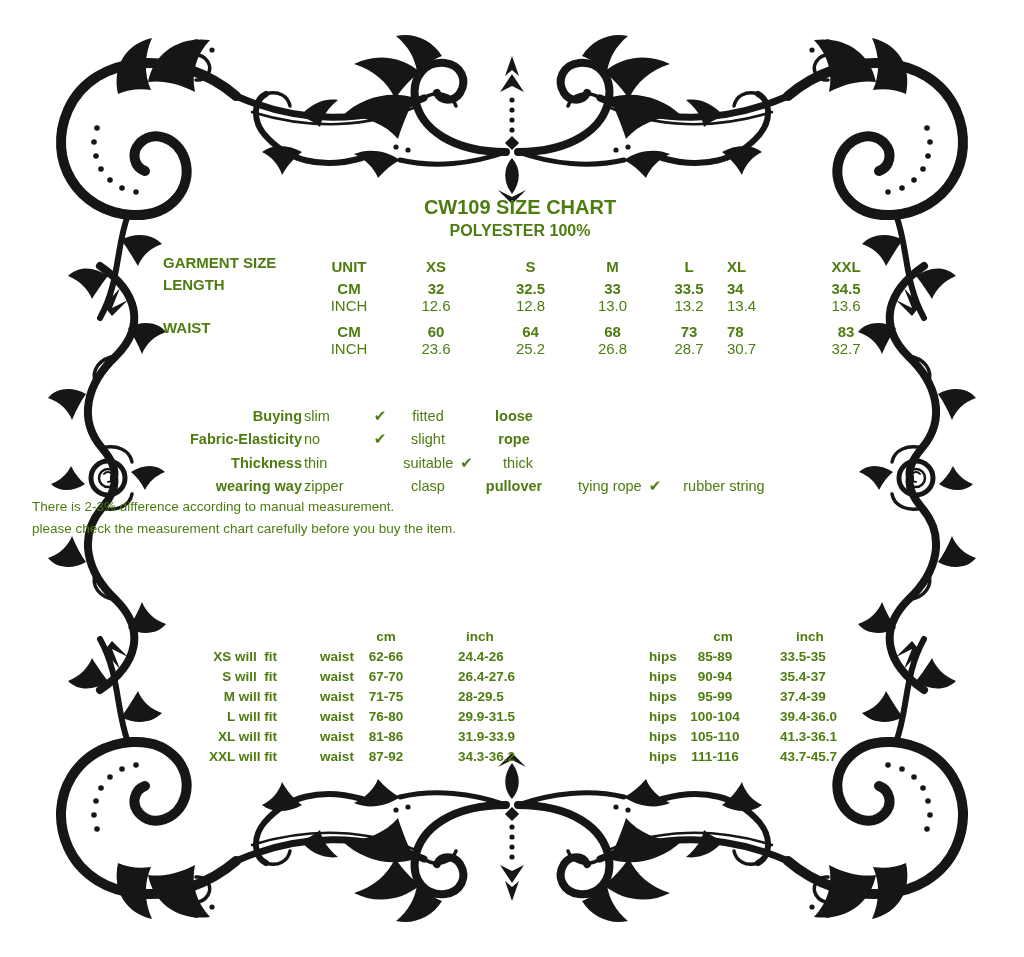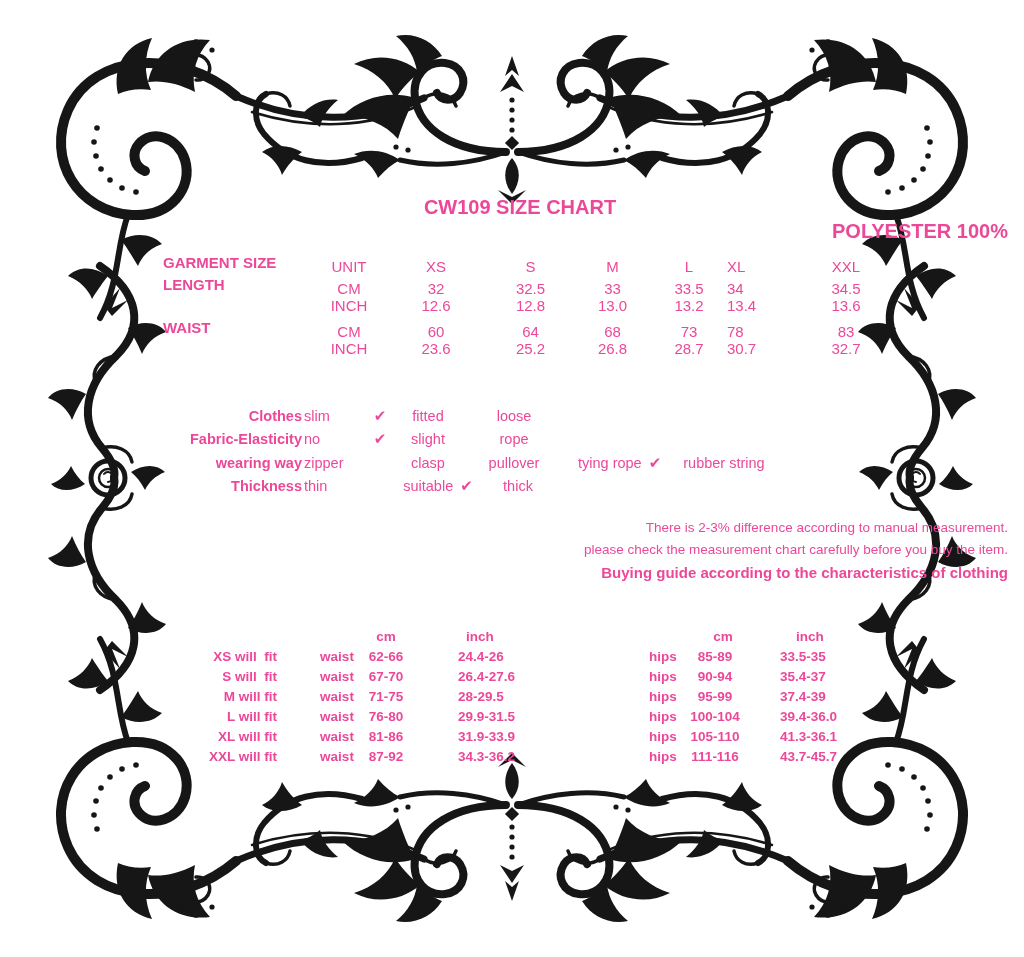--- a/index.html
+++ b/index.html
@@ -1,59 +1,59 @@
 <!DOCTYPE html>
 <html><head>
 <meta charset="utf-8">
 <style>
   html,body{margin:0;padding:0;background:#fff;}
   .stage{
     position:relative;width:1024px;height:957px;background:#ffffff;
-    font-family:"Liberation Sans",sans-serif;color:#ec4899;overflow:hidden;
+    font-family:"Liberation Sans",sans-serif;color:#4d7c0f;overflow:hidden;
   }
   .border-svg{position:absolute;left:0;top:0;width:1024px;height:957px;pointer-events:none;}
   .ink{fill:#161616;stroke:none;}
   .ln{fill:none;stroke:#161616;stroke-linecap:round;stroke-linejoin:round;}
   .w10{stroke-width:10;} .w8{stroke-width:8;} .w7{stroke-width:7;} .w6{stroke-width:6;}
   .w5{stroke-width:5;} .w4{stroke-width:3.5;} .w3{stroke-width:2.5;} .w2{stroke-width:2;}
 
   .page-title{position:absolute;top:196px;left:32px;width:976px;text-align:center;
     font-size:20px;font-weight:bold;line-height:22px;}
-  .page-subtitle{position:absolute;top:221px;left:32px;width:976px;text-align:right;
-    font-size:20px;font-weight:bold;line-height:20px;}
+  .page-subtitle{position:absolute;top:221px;left:32px;width:976px;text-align:center;
+    font-size:16px;font-weight:bold;line-height:20px;}
 
   
   .size-table{position:absolute;left:163px;top:252px;}
   .sz-row{display:flex;align-items:center;height:21.5px;font-size:15px;}
   .sz-label{width:150px;text-align:left;font-weight:bold;}
   .sz-unit{width:72px;text-align:center;}
   .sz-c1{width:102px;text-align:center;}
   .sz-c2{width:87px;text-align:center;}
   .sz-c3{width:77px;text-align:center;}
   .sz-c4{width:76px;text-align:center;}
   .sz-c5{width:73px;text-align:left;}
   .sz-c6{width:92px;text-align:center;}
-  .bold{font-weight:normal;margin-top:8px;}
+  .bold{font-weight:bold;margin-top:8px;}
 
   
   .chars{position:absolute;left:140px;top:404px;}
   .ch-row{display:flex;align-items:center;height:23.5px;font-size:14.5px;}
   .ch-label{width:162px;text-align:right;font-weight:bold;}
   .ch-o1{width:62px;text-align:left;margin-left:2px;}
   .ch-chk{width:28px;text-align:center;font-size:15px;}
   .ch-o2{width:68px;text-align:center;}
   .ch-o2w{width:88px;text-align:center;}
-  .ch-o3{width:92px;text-align:center;margin-left:6px;}
+  .ch-o3{width:92px;text-align:center;margin-left:6px;font-weight:bold;}
   .ch-o3n{width:56px;text-align:center;margin-left:8px;}
   .ch-free{margin-left:18px;white-space:nowrap;}
   .ch-free2{margin-left:22px;white-space:nowrap;}
   .ch-chk-inline{margin-left:7px;font-size:15px;}
 
   
-  .notes{position:absolute;top:517px;left:32px;width:976px;text-align:right;
+  .notes{position:absolute;top:496px;left:32px;width:976px;text-align:left;
     font-size:13.5px;line-height:22px;}
   .notes .guide-heading{font-size:15px;font-weight:bold;line-height:23px;}
 
   
   .fit-table{position:absolute;left:192px;top:626px;font-weight:bold;}
   .ft-row{display:flex;align-items:center;height:20px;font-size:13.5px;}
   .ft-size{width:85px;text-align:right;white-space:pre;}
   .ft-waist{width:40px;margin-left:40px;text-align:center;}
   .ft-wcm{width:48px;margin-left:5px;text-align:center;}
   .ft-winch{width:75px;margin-left:48px;text-align:left;padding-left:0;}
@@ -213,55 +213,54 @@
       <span class="sz-c2">25.2</span>
       <span class="sz-c3">26.8</span>
       <span class="sz-c4">28.7</span>
       <span class="sz-c5">30.7</span>
       <span class="sz-c6">32.7</span>
     </div>
   </div>
 
   <div class="chars">
     <div class="ch-row">
-      <span class="ch-label">Clothes</span>
+      <span class="ch-label">Buying</span>
       <span class="ch-o1">slim</span>
       <span class="ch-chk">✔</span>
       <span class="ch-o2">fitted</span>
       <span class="ch-o3">loose</span>
     </div>
     <div class="ch-row">
       <span class="ch-label">Fabric-Elasticity</span>
       <span class="ch-o1">no</span>
       <span class="ch-chk">✔</span>
       <span class="ch-o2">slight</span>
       <span class="ch-o3">rope</span>
+    </div>
+    <div class="ch-row">
+      <span class="ch-label">Thickness</span>
+      <span class="ch-o1">thin</span>
+      <span class="ch-chk"></span>
+      <span class="ch-o2w"><span>suitable</span><span class="ch-chk-inline">✔</span></span>
+      <span class="ch-o3n">thick</span>
     </div>
     <div class="ch-row">
       <span class="ch-label">wearing way</span>
       <span class="ch-o1">zipper</span>
       <span class="ch-chk"></span>
       <span class="ch-o2">clasp</span>
       <span class="ch-o3">pullover</span>
       <span class="ch-free"><span>tying rope</span><span class="ch-chk-inline">✔</span></span>
       <span class="ch-free2">rubber string</span>
     </div>
-    <div class="ch-row">
-      <span class="ch-label">Thickness</span>
-      <span class="ch-o1">thin</span>
-      <span class="ch-chk"></span>
-      <span class="ch-o2w"><span>suitable</span><span class="ch-chk-inline">✔</span></span>
-      <span class="ch-o3n">thick</span>
-    </div>
   </div>
 
   <div class="notes">
     <div>There is 2-3% difference according to manual measurement.</div>
     <div>please check the measurement chart carefully before you buy the item.</div>
-    <div class="guide-heading">Buying guide according to the characteristics of clothing</div>
   </div>
 
   <div class="fit-table">
     <div class="ft-row">
       <span class="ft-size"></span>
       <span class="ft-waist"></span>
       <span class="ft-wcm">cm</span>
       <span class="ft-winch hdr">inch</span>
       <span class="ft-hips"></span>
       <span class="ft-hcm">cm</span>

